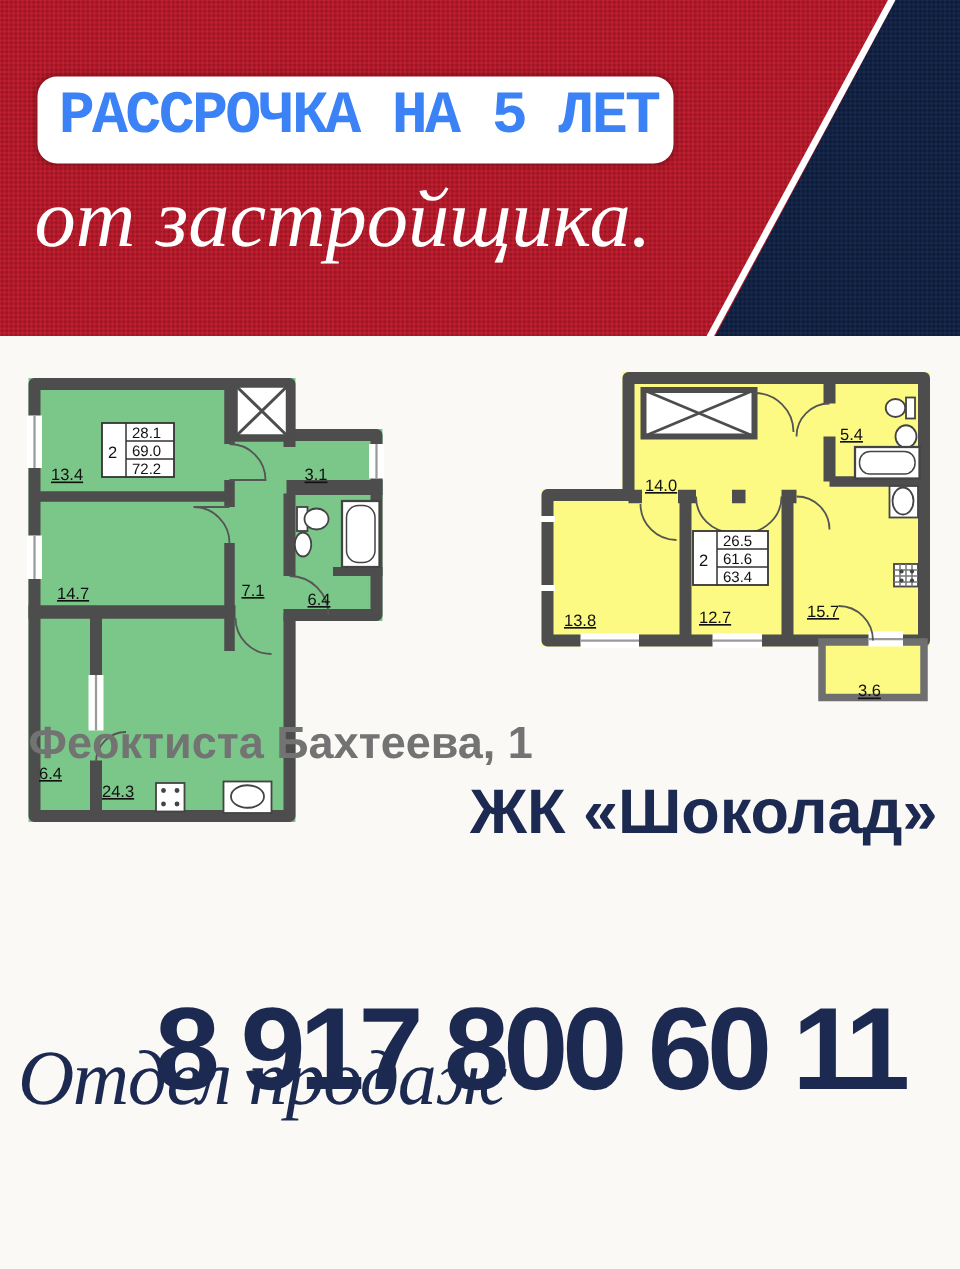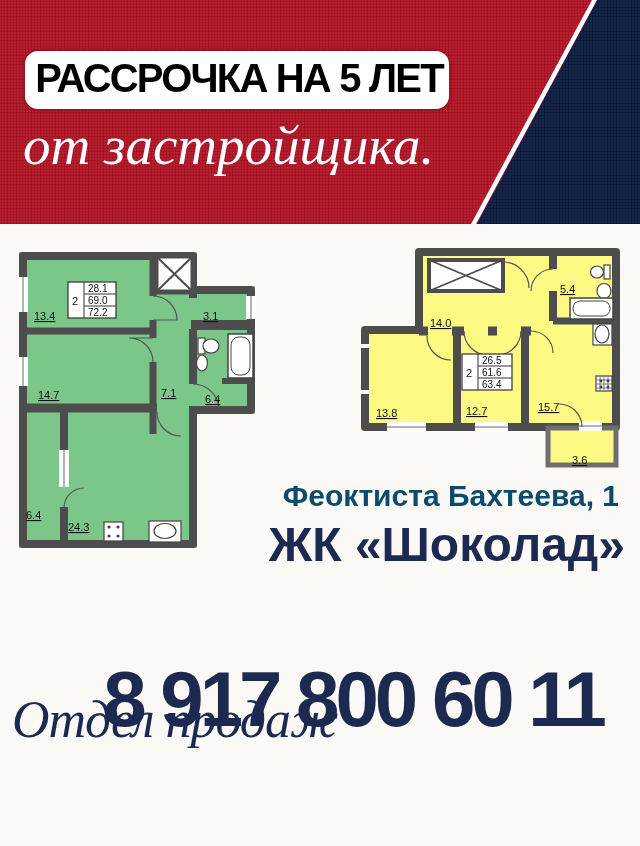--- a/index.html
+++ b/index.html
@@ -10,27 +10,27 @@
   background-size:3px 3px;}
 .navy{position:absolute;left:0;top:0;width:640px;height:224px;
   background-color:#17294d;
   background-image:radial-gradient(circle, rgba(6,16,40,.55) 0.9px, rgba(0,0,0,0) 1.5px);
   background-size:3px 3px;
   clip-path:polygon(93.28% 0%, 100% 0%, 100% 100%, 74.53% 100%);}
 .diagline{position:absolute;left:0;top:0;width:640px;height:224px;background:#ffffff;
   clip-path:polygon(92.5% 0%, 93.28% 0%, 74.38% 100%, 73.6% 100%);}
 .badge{position:absolute;left:25px;top:51px;width:424px;height:58px;background:#ffffff;border-radius:13px;box-shadow:0 0 4px rgba(60,0,12,.55);
   display:flex;align-items:center;justify-content:center;}
-.badge span{font-weight:bold;font-size:40px;color:#000000;letter-spacing:-1.8px;position:relative;top:-2px;left:2px;}
+.badge span{font-weight:bold;font-size:40px;color:#3b82f6;letter-spacing:-1.8px;position:relative;top:-2px;left:2px;font-family:Liberation Mono, monospace;}
 .fromdev{position:absolute;left:23px;top:114px;width:500px;
   font-family:Liberation Serif, serif;font-style:italic;font-size:55px;color:#ffffff;}
-.addr1{position:absolute;right:21px;top:479px;width:600px;text-align:right;
-  font-weight:bold;font-size:30px;color:#0c4a6e;}
+.addr1{position:absolute;right:21px;top:479px;width:600px;text-align:left;
+  font-weight:bold;font-size:30px;color:#737373;}
 .addr2{position:absolute;right:15px;top:517px;width:600px;text-align:right;
-  font-weight:bold;font-size:48px;color:#1c2950;}
+  font-weight:bold;font-size:42px;color:#1c2950;}
 .phone{position:absolute;left:68px;top:628px;width:570px;text-align:center;
   font-weight:bold;font-size:78px;color:#1c2950;letter-spacing:-4px;margin-top:26px;}
 .otdel{position:absolute;right:28px;top:690px;width:600px;text-align:left;
   font-family:"Liberation Serif",serif;font-style:italic;font-size:52px;letter-spacing:-1px;color:#1c2950;}
 svg text{font-family:"Liberation Sans",sans-serif;}
 </style>
 </head>
 <body>
 <div class="banner"></div>
 <div class="navy"></div>

